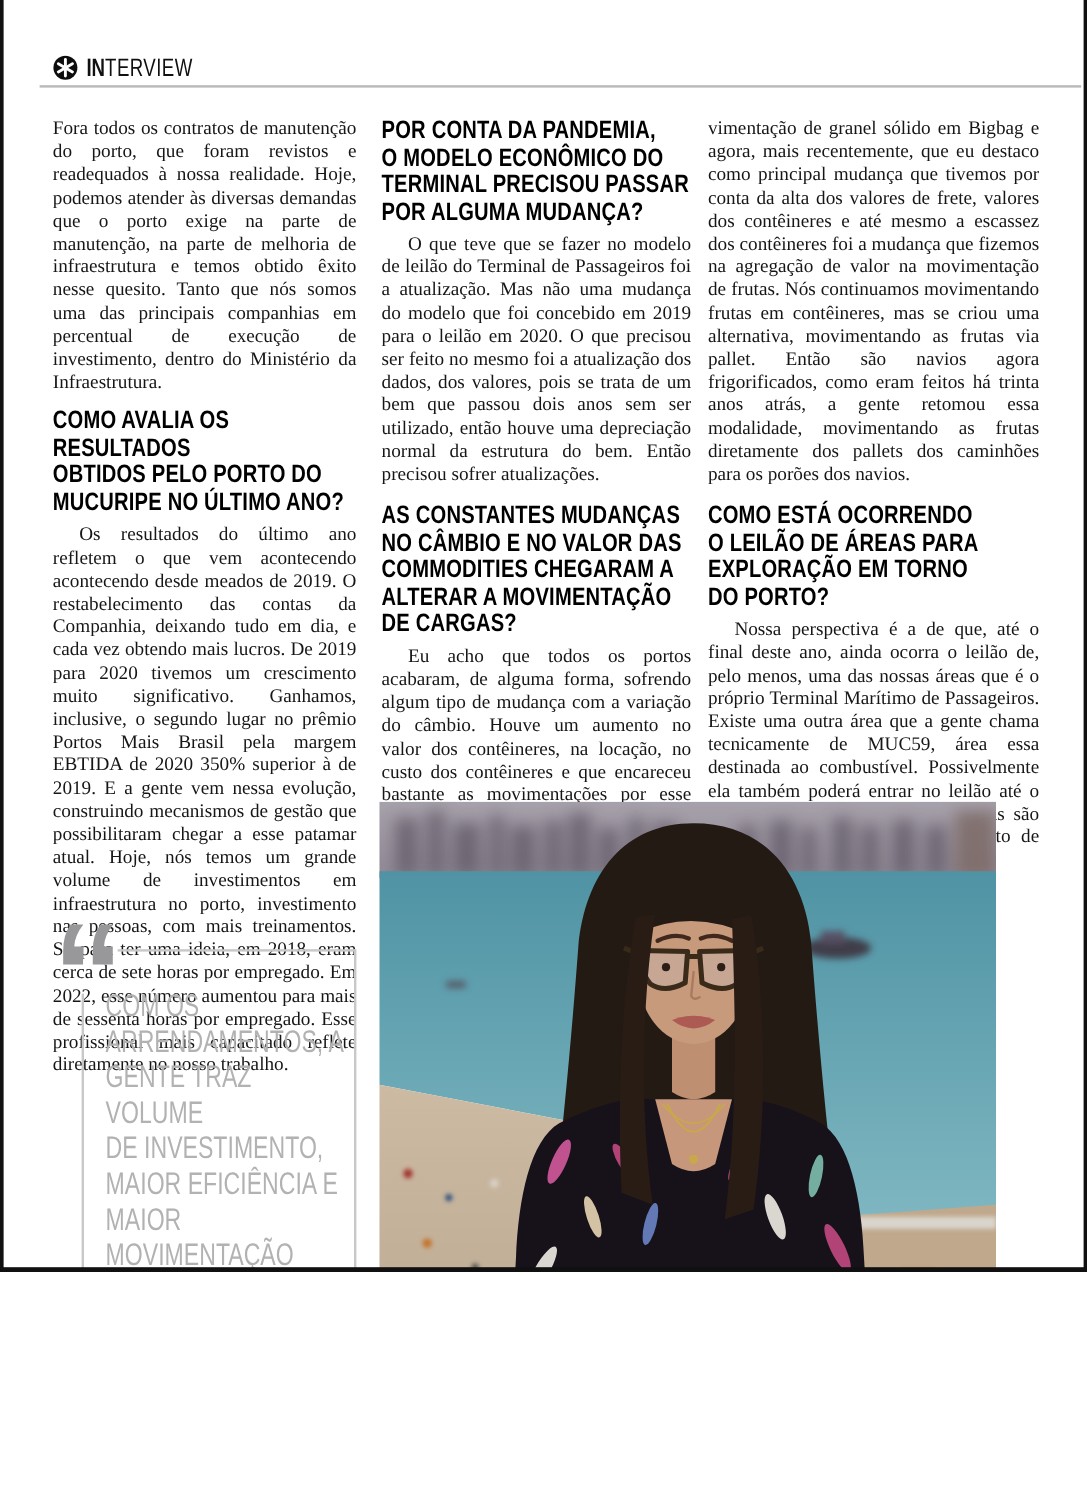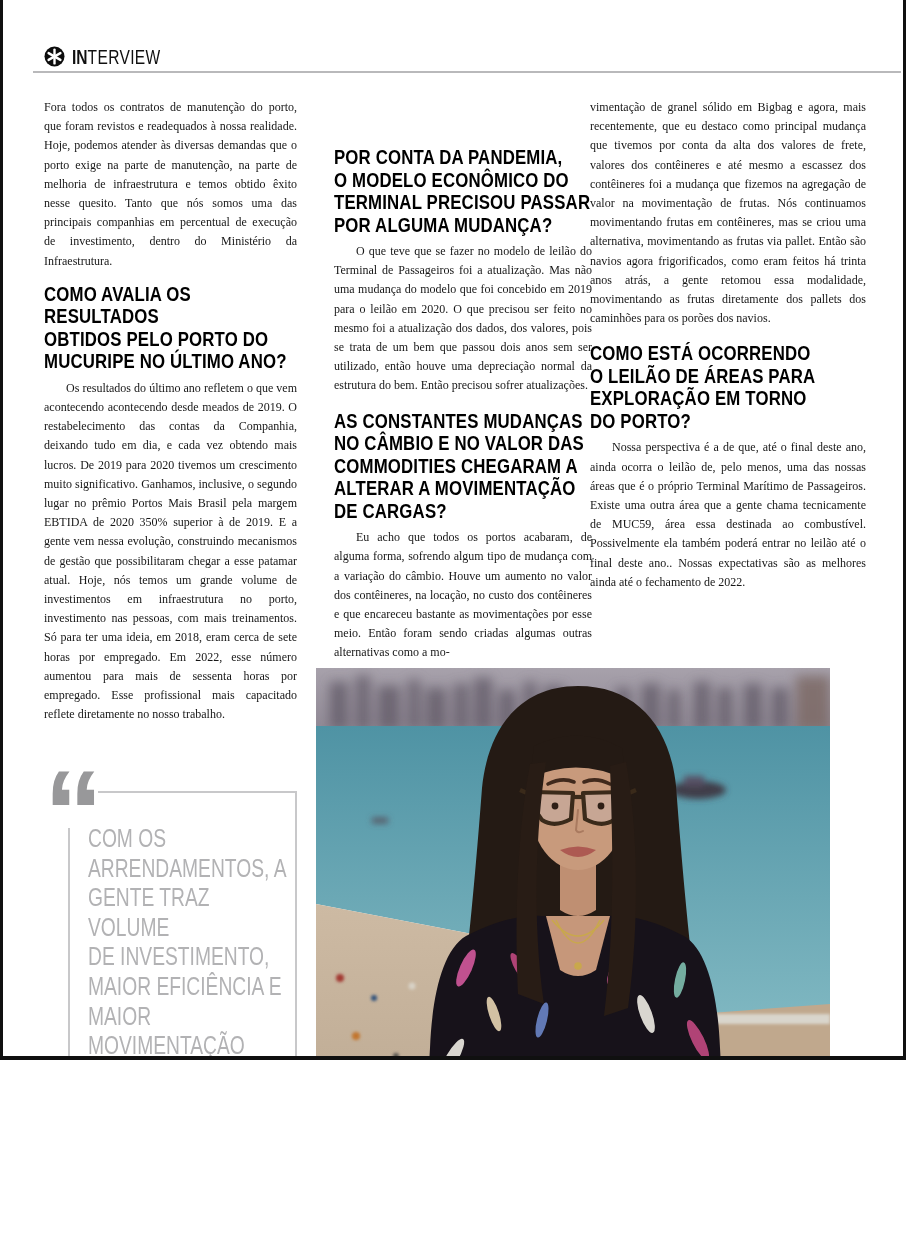--- a/index.html
+++ b/index.html
@@ -13,23 +13,23 @@
   
   #brand{position:absolute;left:44px;top:46px;display:flex;align-items:center;gap:7px;}
   #brand .mark{font-family:"Liberation Sans",sans-serif;font-size:21px;line-height:21px;
         color:#101010;transform:scaleX(0.74);transform-origin:0 50%;white-space:nowrap;}
   #brand .mark b{font-weight:700;letter-spacing:0;}
   #brand .mark span.lite{font-weight:400;letter-spacing:0.5px;}
   .hrule{position:absolute;left:33px;top:71px;width:868px;height:2px;background:#b9b9bb;}
   
   .col{position:absolute;top:98px;}
   #col1{left:44px;width:253px;}
-  #col2{left:334px;width:258px;margin-top:48px;}
+  #col2{left:318px;width:258px;}
   #col3{left:590px;width:276px;}
-  .col p{margin:0;font-size:12px;line-height:19.2px;text-align:justify;}
+  .col p{margin:0;font-size:16px;line-height:19.2px;text-align:justify;}
   .col p.ind{text-indent:22px;}
   .qhead{font-family:"Liberation Sans",sans-serif;font-weight:700;color:#000;
         font-size:21px;line-height:22.5px;letter-spacing:0.2px;white-space:pre-line;
         transform:scaleX(0.8);transform-origin:0 0;width:125%;margin:14px 0 6px 0;}
   .qhead.first{margin-top:12px;}
   
   #pullquote{position:absolute;left:44px;top:772px;width:256px;height:420px;}
   .pq-line{position:absolute;background:#c8c8ca;}
   .pq-glyph{position:absolute;font-family:"Liberation Sans",sans-serif;font-weight:700;
         color:#98989a;font-size:118px;line-height:0.62;letter-spacing:-5px;}

